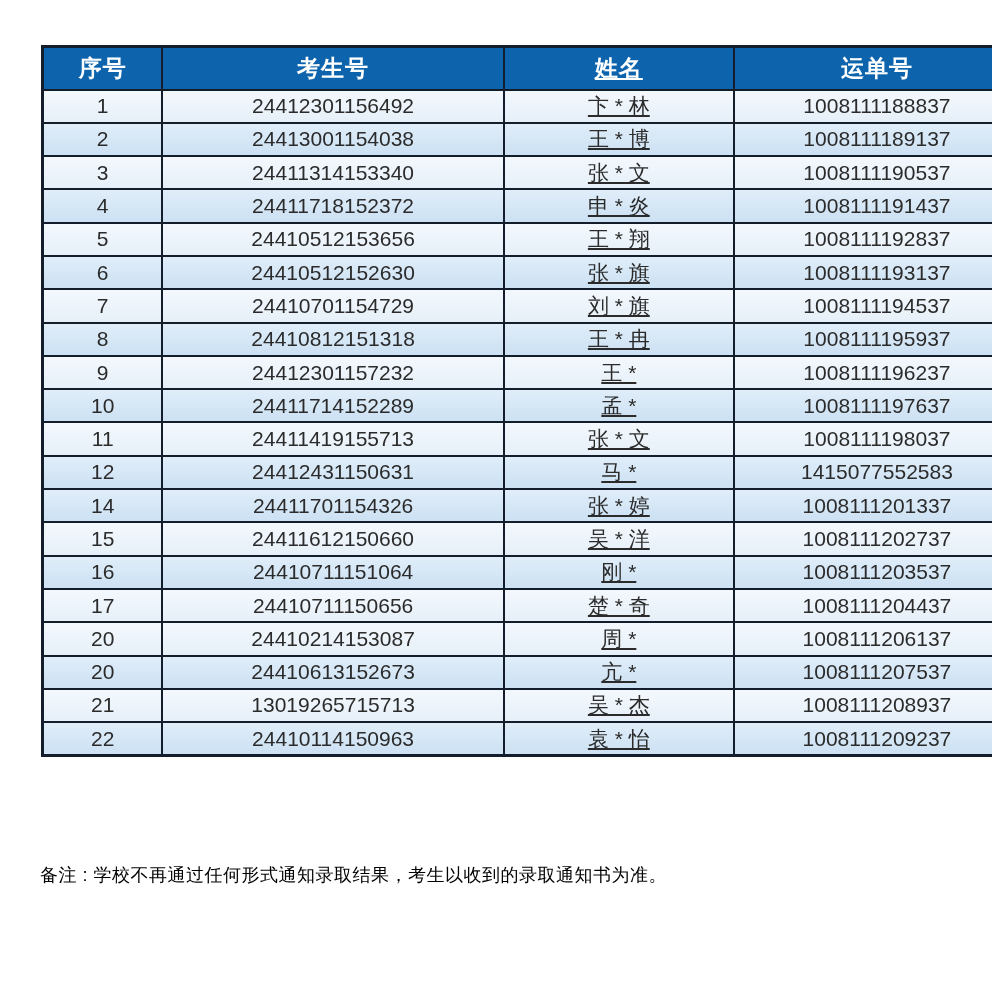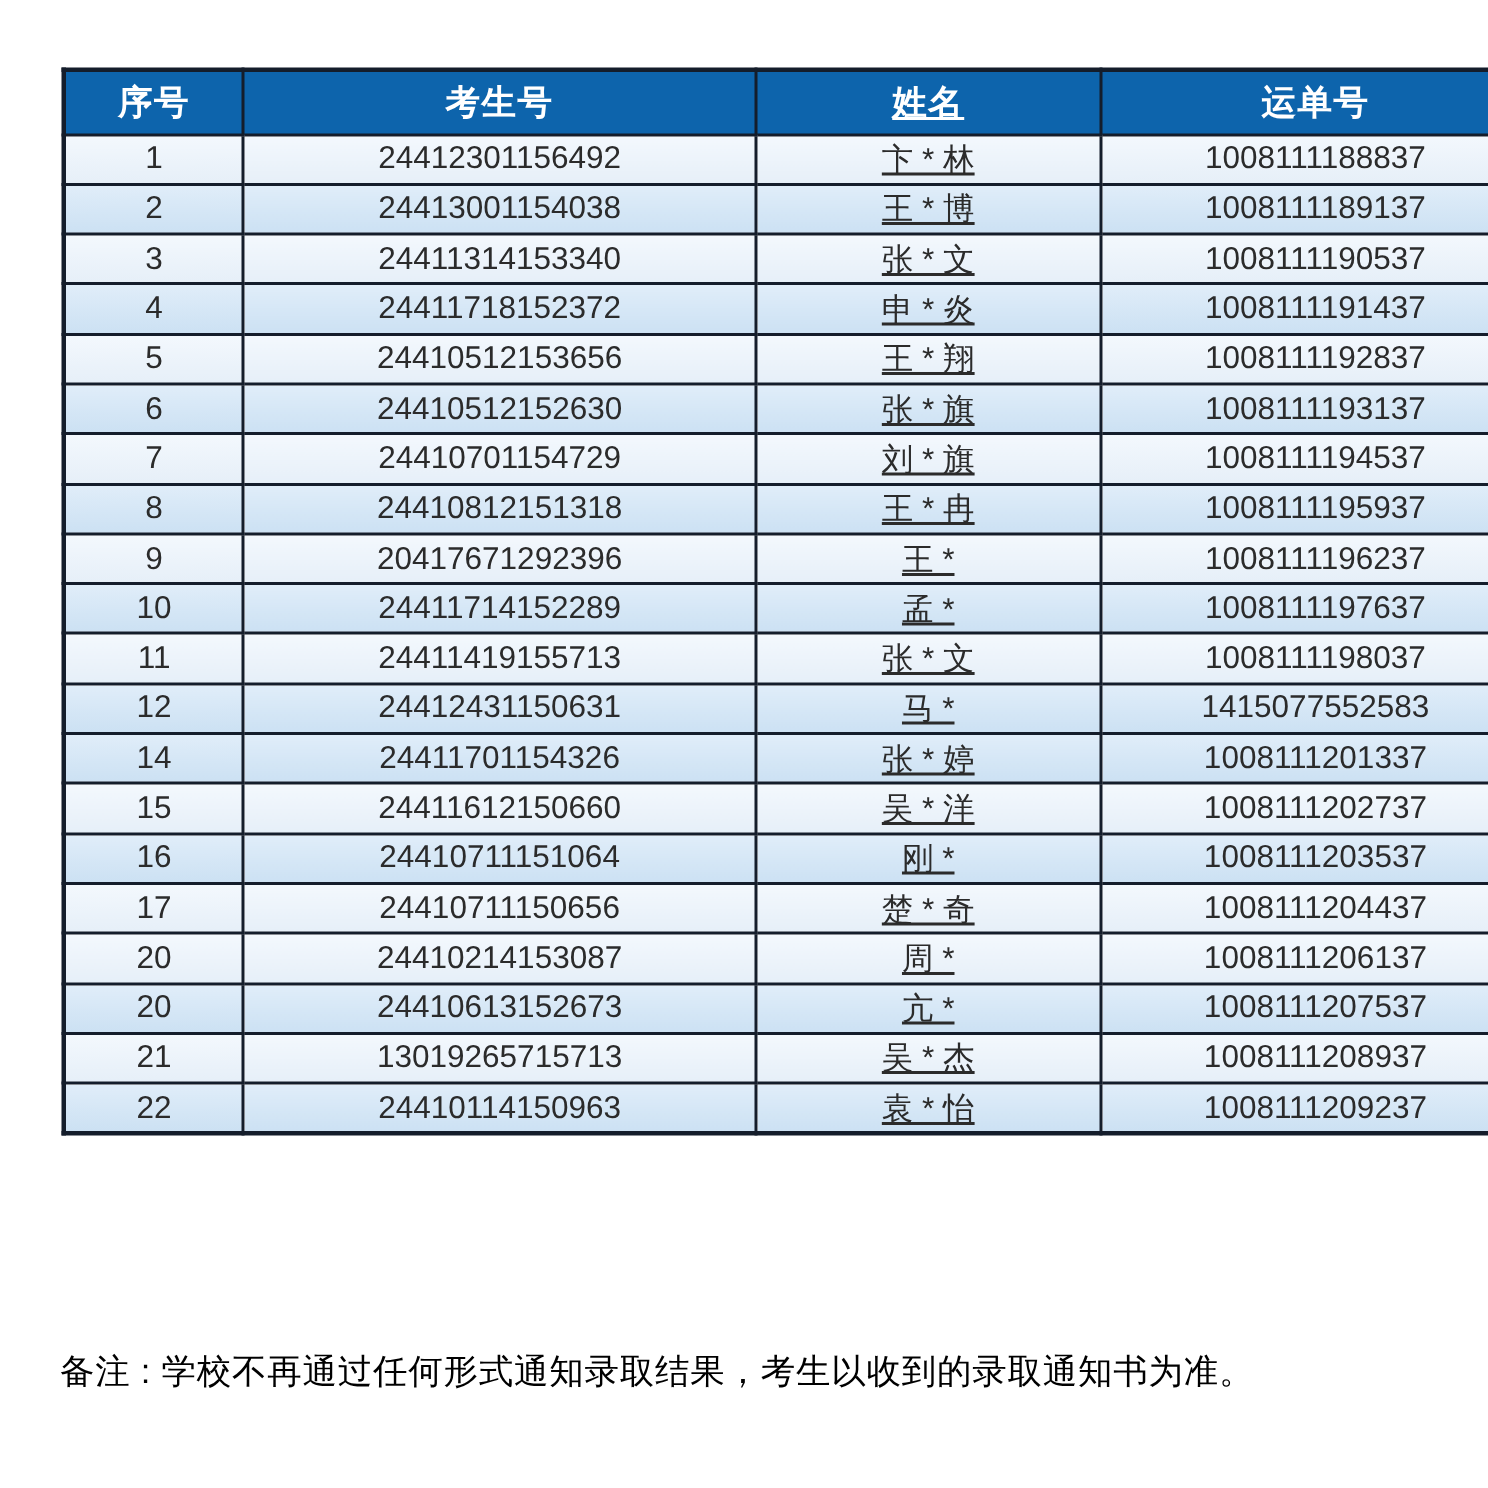--- a/index.html
+++ b/index.html
@@ -50,23 +50,23 @@
   }
   tr.odd td{background:linear-gradient(180deg,#F3F8FD 0%,#E6EFF8 100%);}
   tr.even td{background:linear-gradient(180deg,#E0EDF9 0%,#CCE1F3 100%);}
   .col-0{width:12.4%;}
   .col-1{width:35.3%;}
   .col-2{width:23.8%;text-decoration:underline;}
   .col-3{width:28.5%;padding-left:11px;}
   .note{
     position:absolute;
     left:40px;
-    top:899px;
+    top:863px;
     width:920px;
-    font-size:23px;
+    font-size:18px;
     color:var(--note-text);
     letter-spacing:0.5px;
   }
 </style>
 </head>
 <body>
 
 <div class="table-wrap">
   <table class="admission">
     <thead>
@@ -121,21 +121,21 @@
           <td class="col-3">1008111194537</td>
         </tr>
         <tr class="even">
           <td class="col-0">8</td>
           <td class="col-1">24410812151318</td>
           <td class="col-2">王 * 冉</td>
           <td class="col-3">1008111195937</td>
         </tr>
         <tr class="odd">
           <td class="col-0">9</td>
-          <td class="col-1">20417671292396</td>
+          <td class="col-1">24412301157232</td>
           <td class="col-2">王 *</td>
           <td class="col-3">1008111196237</td>
         </tr>
         <tr class="even">
           <td class="col-0">10</td>
           <td class="col-1">24411714152289</td>
           <td class="col-2">孟 *</td>
           <td class="col-3">1008111197637</td>
         </tr>
         <tr class="odd">

